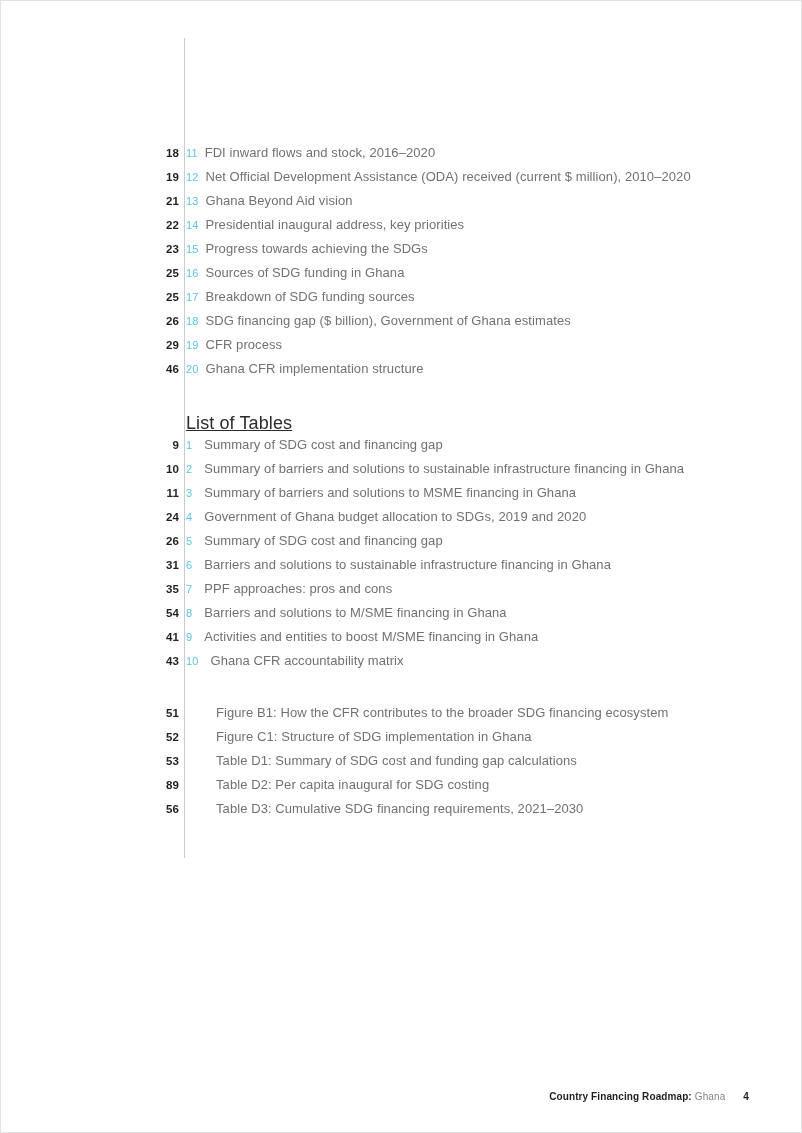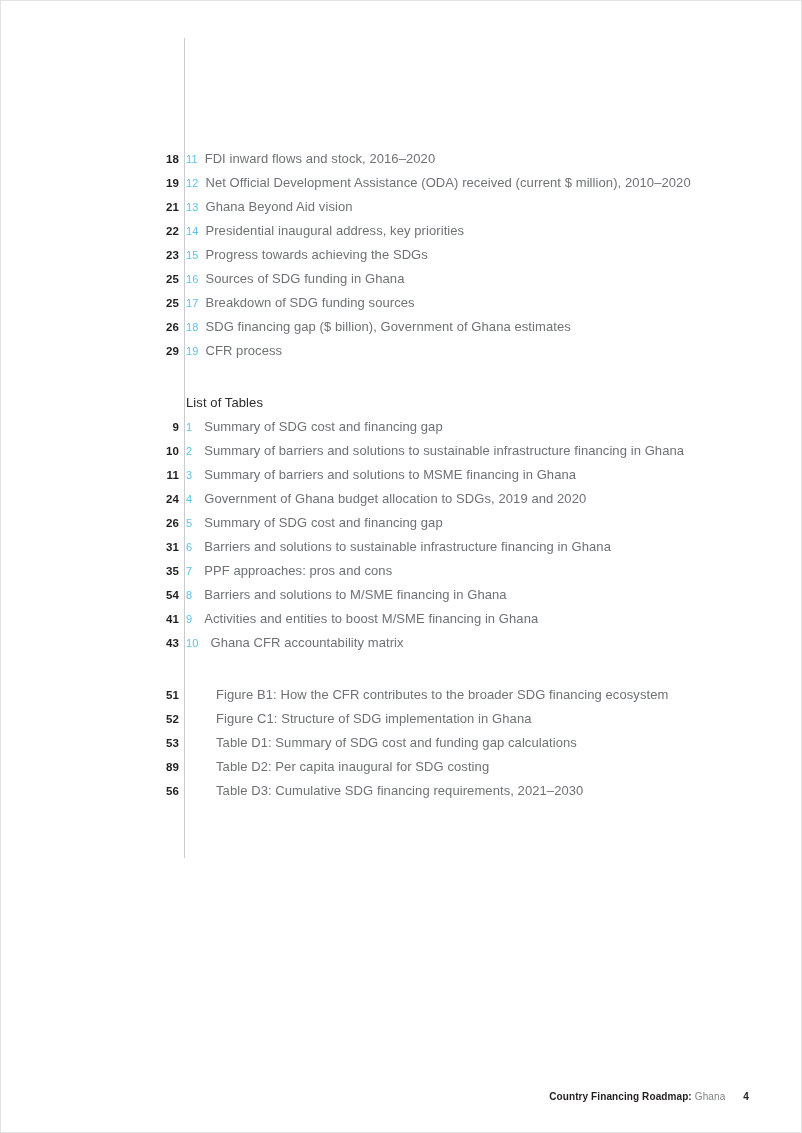--- a/index.html
+++ b/index.html
@@ -30,40 +30,41 @@
     top: 37px;
     width: 1px;
     height: 820px;
     background: #c9ccce;
   }
 
   
   .toc {
     position: absolute;
     left: 0;
-    top: 150px;
+    top: 144px;
     width: 802px;
   }
 
   .section {
     width: 100%;
   }
 
   .section-heading-row {
     display: flex;
     align-items: baseline;
     height: 24px;
   }
   .section-heading-row .pageno { visibility: hidden; }
 
   .section-heading {
-    font-size: 13px;
+    font-size: 18px;
     color: #2b2b2b;
     letter-spacing: 0.1px;
     padding-left: 7px;
+    text-decoration: underline;
   }
 
   .gap-before-heading { height: 28px; }
 
   .entry {
     display: flex;
     align-items: baseline;
     height: 24px;
   }
 
@@ -178,20 +179,25 @@
           <div class="entry">
             <span class="pageno">26</span>
             <span class="num">18</span>
             <span class="title">SDG financing gap ($ billion), Government of Ghana estimates</span>
           </div>
           <div class="entry">
             <span class="pageno">29</span>
             <span class="num">19</span>
             <span class="title">CFR process</span>
           </div>
+          <div class="entry">
+            <span class="pageno">46</span>
+            <span class="num">20</span>
+            <span class="title">Ghana CFR implementation structure</span>
+          </div>
         </div>
     </div>
 
     <div class="section sec-tables">
       <div class="gap-before-heading"></div>
       <div class="section-heading-row">
         <span class="pageno"></span>
         <span class="section-heading">List of Tables</span>
       </div>
       <div class="entries">

